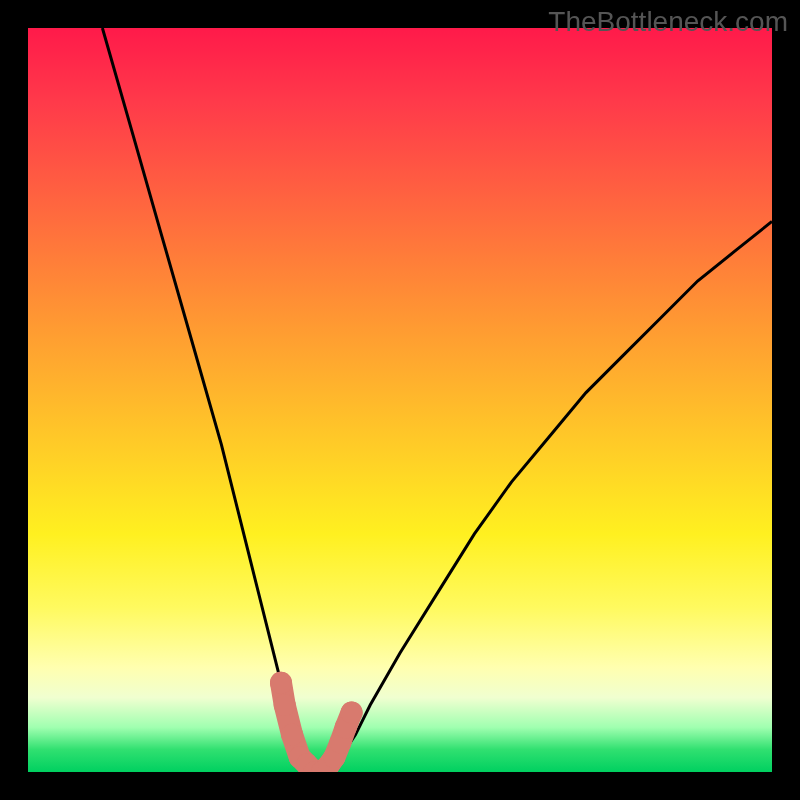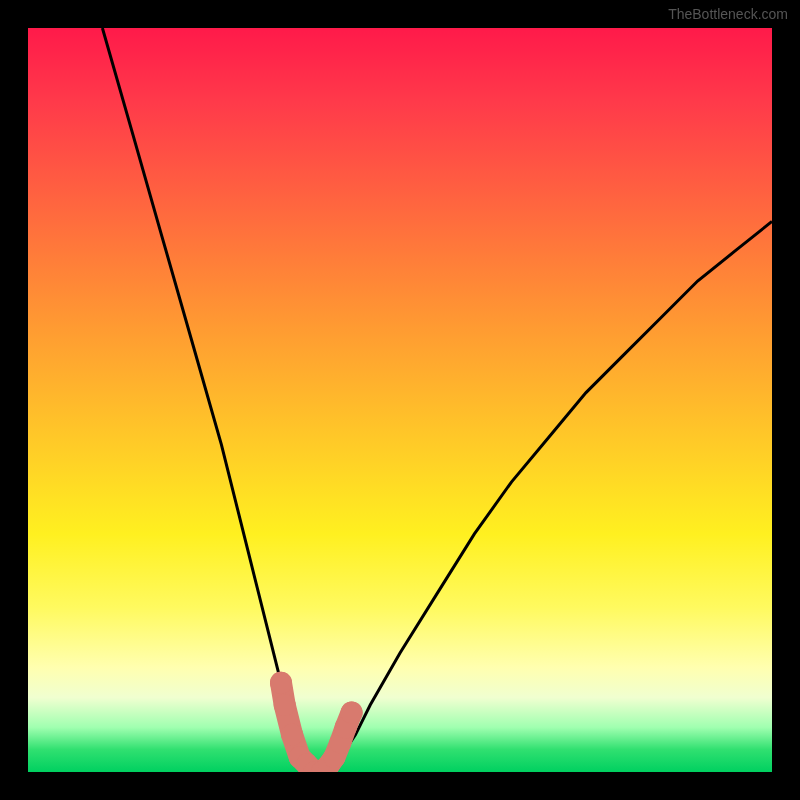--- a/index.html
+++ b/index.html
@@ -30,21 +30,21 @@
       #a0ffb0 94%,
       #30e070 97%,
       #00d060 100%
     );
   }
   .watermark {
     position: absolute;
     top: 6px;
     right: 12px;
     color: #555;
-    font-size: 14px;
+    font-size: 28px;
     font-weight: 500;
     z-index: 10;
   }
   svg.curves {
     position: absolute;
     left: 0;
     top: 0;
     width: 744px;
     height: 744px;
   }

